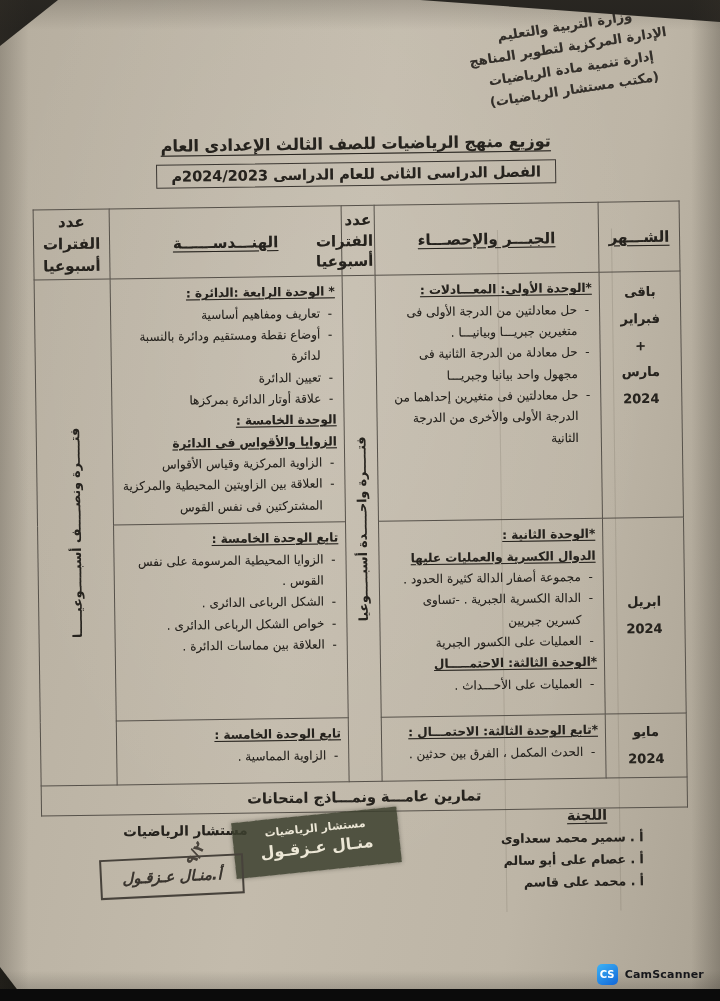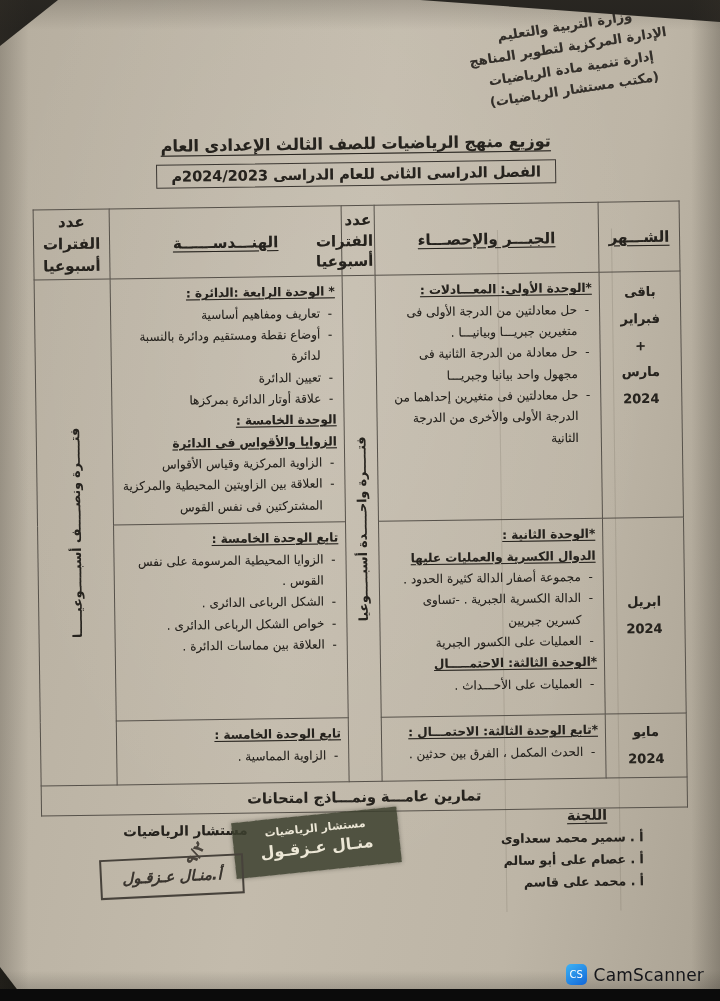--- a/index.html
+++ b/index.html
@@ -78,22 +78,22 @@
   .corner-tl { position:absolute; top:0; left:0; width:0; height:0;
                border-top:46px solid #25231f; border-right:58px solid transparent; }
   .corner-tr { position:absolute; top:0; right:0; width:300px; height:22px; background:#25231f;
                clip-path:polygon(0 0, 100% 0, 100% 100%); }
   .corner-bl { position:absolute; bottom:0; left:0; width:0; height:0;
                border-bottom:34px solid #1a1914; border-right:26px solid transparent; }
   .bottom-strip { position:absolute; bottom:0; left:0; right:0; height:12px; background:#0b0b0b; }
 
   .cs-footer { position:absolute; bottom:16px; right:16px; display:flex; align-items:center; gap:7px; }
   .cs-icon { width:21px; height:21px; border-radius:5px; background:linear-gradient(145deg,#3db3f5,#1266d8);
-             color:#fff; font-size:10px; font-weight:normal; display:flex; align-items:center; justify-content:center; }
-  .cs-label { font-size:17px; color:#15161a; font-weight:400; letter-spacing:0.2px; }
+             color:#fff; font-size:10px; font-weight:bold; display:flex; align-items:center; justify-content:center; }
+  .cs-label { font-size:11px; color:#15161a; font-weight:700; letter-spacing:0.2px; }
 </style>
 </head>
 <body>
 
 <div class="paper">
   <div class="doc">
 
     <div class="stamp-block">
       <div>وزارة التربية والتعليم</div>
       <div>الإدارة المركزية لتطوير المناهج</div>

